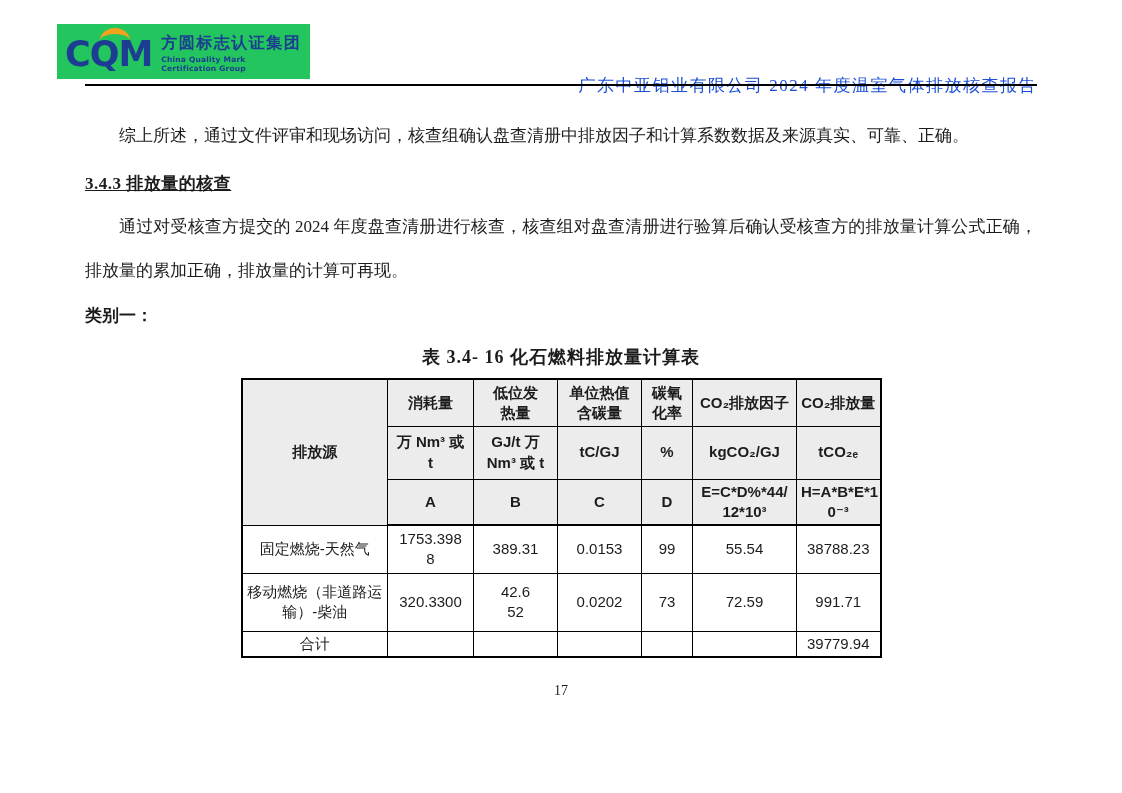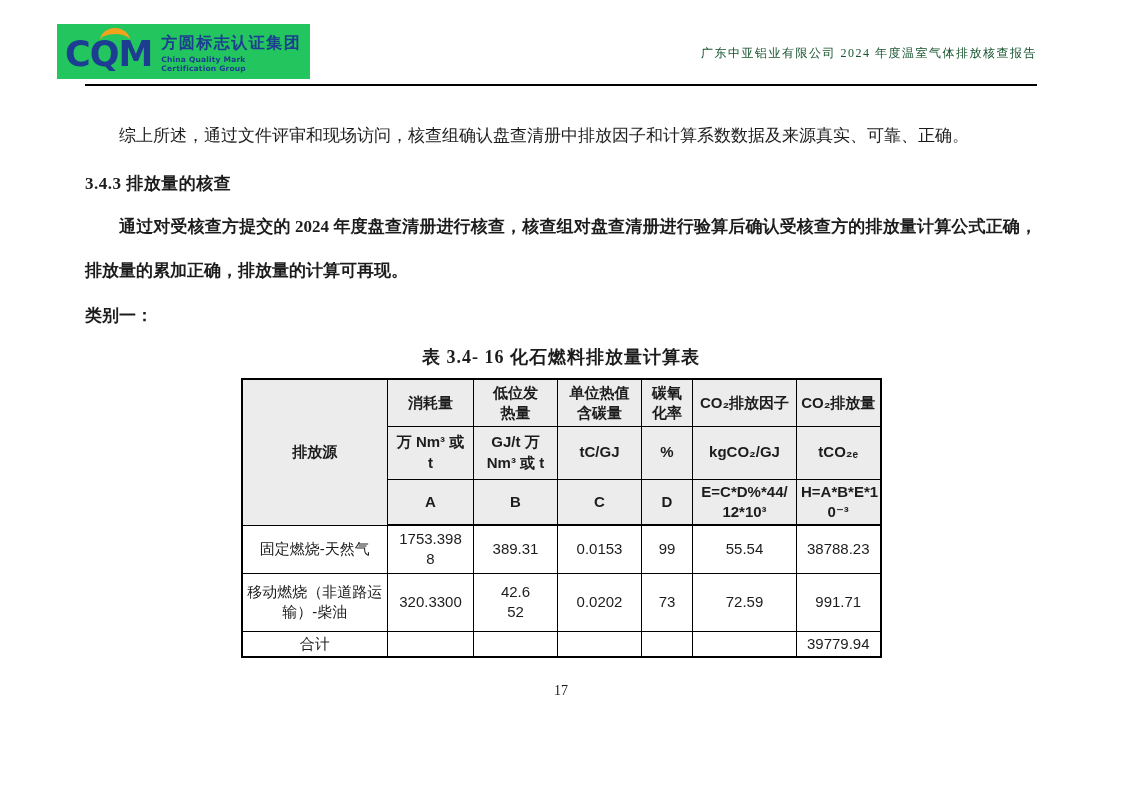--- a/index.html
+++ b/index.html
@@ -22,30 +22,30 @@
   }
   .logo-arc {
     position:absolute; left:35px; top:-9px; width:30px; height:13px;
     border-top:6px solid #f2a31b; border-radius:15px 15px 0 0 / 13px 13px 0 0;
   }
   .logo-names { display:flex; flex-direction:column; color:#1d3d92; margin-left:9px; margin-top:4px; }
   .logo-cn { font-family:"DejaVu Sans",sans-serif; font-weight:bold; font-size:16px; letter-spacing:1.5px; line-height:1.15; }
   .logo-en { font-family:"DejaVu Sans",sans-serif; font-weight:bold; font-size:7.5px; margin-top:2px; letter-spacing:.2px; }
 
   .doc-title {
-    position:absolute; right:85px; top:45px;
-    font-size:12px; color:#14532d; letter-spacing:1.5px; white-space:nowrap;
+    position:absolute; right:85px; top:74px;
+    font-size:17px; color:#1d4ed8; letter-spacing:1.5px; white-space:nowrap;
   }
   .header-rule { position:absolute; left:85px; right:85px; top:84px; border-top:2px solid #000; }
 
   
   .content { position:absolute; left:85px; right:85px; top:86px; font-size:17px; }
   .p-summary { margin-top:30px; line-height:40px; text-indent:2em; text-align:justify; }
-  .section-heading { margin-top:16px; font-size:17px; font-weight:bold; letter-spacing:.5px; }
-  .p-verification { margin-top:10px; line-height:44px; text-indent:2em; text-align:justify;font-weight:bold; }
+  .section-heading { margin-top:16px; font-size:17px; font-weight:bold; letter-spacing:.5px;text-decoration:underline; }
+  .p-verification { margin-top:10px; line-height:44px; text-indent:2em; text-align:justify; }
   .p-calc-intro { margin-top:0; line-height:38px; }
   .category-label { margin-top:8px; font-weight:bold; line-height:30px; }
   .table-caption { margin-top:14px; text-align:center; font-weight:bold; font-size:18px; letter-spacing:1px; }
 
   
   table.calc {
     margin:9px auto 0; border-collapse:collapse; table-layout:fixed; width:639px;
     font-family:"Liberation Sans","DejaVu Sans",sans-serif;
     font-size:15px; text-align:center; border:2px solid #000;
   }

